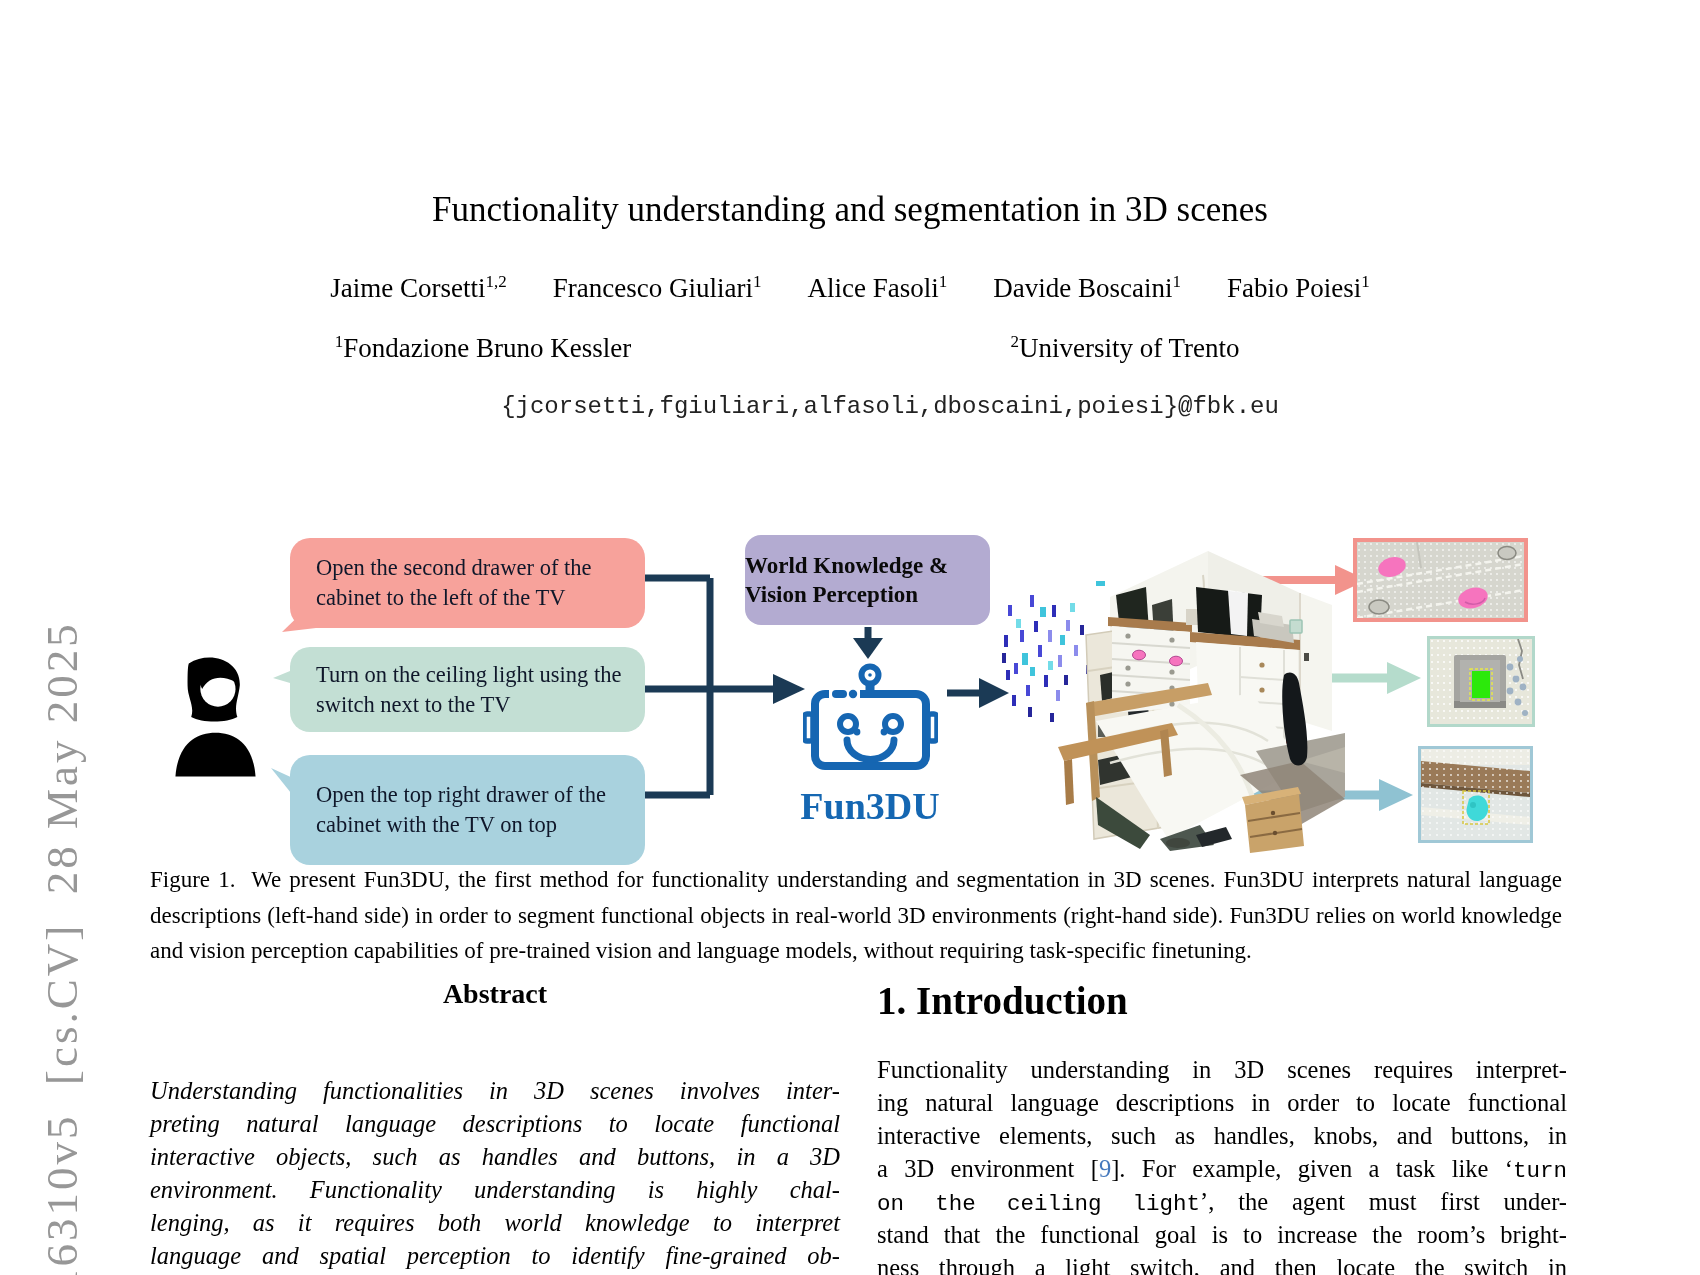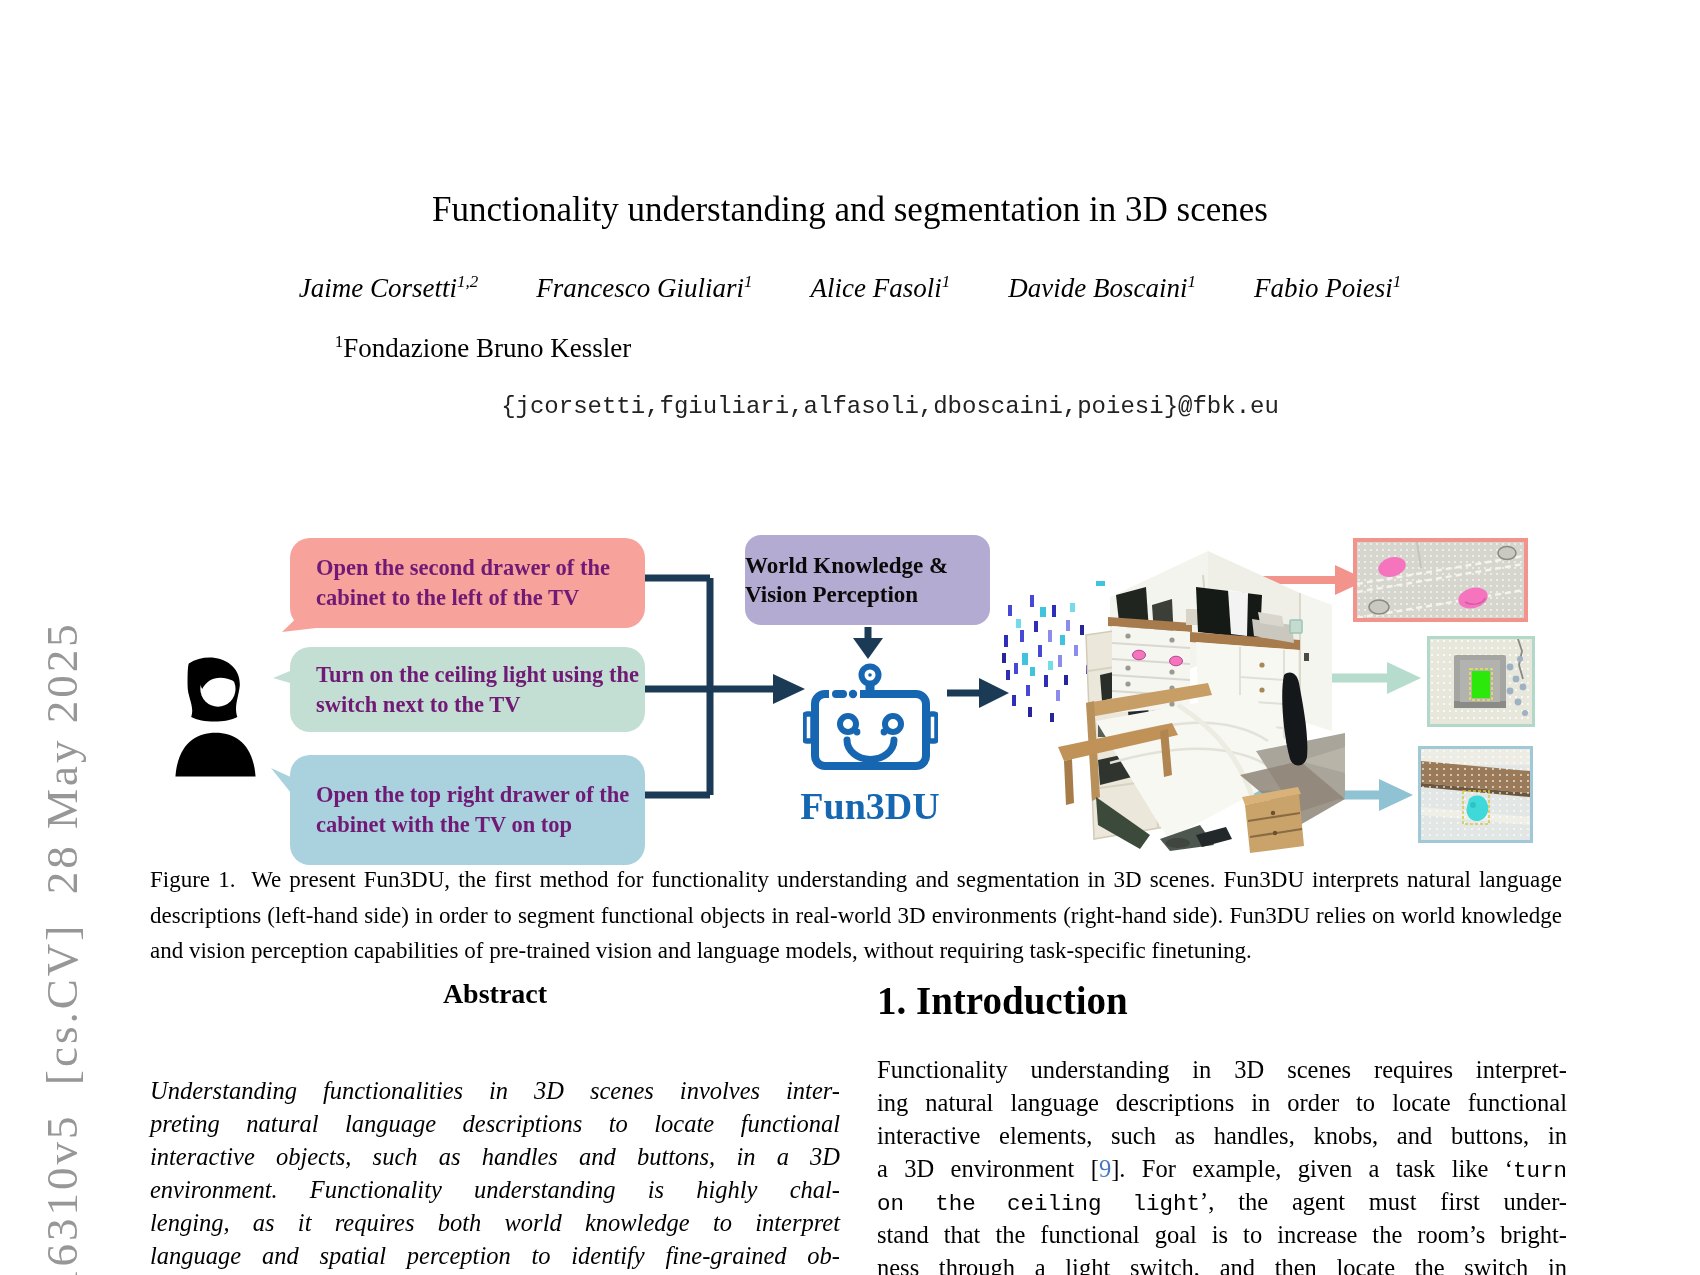--- a/index.html
+++ b/index.html
@@ -7,33 +7,33 @@
         font-family:"Liberation Serif", serif;color:#000;}
 
   
   .arxiv-stamp{position:absolute;left:36px;top:1292px;transform:rotate(-90deg);
     transform-origin:0 0;white-space:pre;font-size:45px;letter-spacing:3px;color:#979797;}
 
   
   .title{position:absolute;top:190px;left:0;width:100%;text-align:center;
     font-size:35px;font-weight:normal;}
   .authors{position:absolute;top:272px;left:0;width:100%;display:flex;
-    justify-content:center;gap:58px;font-size:27px;font-style:italic;}
+    justify-content:center;gap:46px;font-size:27px;}
   .authors sup,.affil sup{font-size:17px;}
   .affil{position:absolute;top:332px;width:700px;text-align:center;font-size:27px;}
   .affil.left{left:133px;} .affil.right{left:775px;}
   .email{position:absolute;top:393px;left:0;width:100%;text-align:center;
     font-family:"Liberation Mono","DejaVu Sans Mono",monospace;font-size:24px;color:#222;padding-left:40px;}
 
   
   .figure{position:absolute;left:145px;top:528px;width:1400px;height:330px;}
   .overlay{position:absolute;left:0;top:0;width:1400px;height:330px;pointer-events:none;}
   .person{position:absolute;left:28px;top:128px;width:85px;height:122px;}
   .bubble{position:absolute;left:145px;width:355px;border-radius:20px;display:flex;
-    align-items:center;font-weight:bold;font-size:22.5px;line-height:1.32;color:#701a75;
+    align-items:center;font-weight:normal;font-size:22.5px;line-height:1.32;color:#0f172a;
     padding-left:26px;box-sizing:border-box;}
   .bubble.pink{top:10px;height:90px;background:#F7A29B;}
   .bubble.mint{top:119px;height:85px;background:#C3DFD4;}
   .bubble.blue{top:227px;height:110px;background:#A9D2DE;}
   .kbox{position:absolute;left:600px;top:7px;width:245px;height:90px;background:#B3ABD1;
     border-radius:16px;display:flex;flex-direction:column;justify-content:center;
     font-size:23px;font-weight:bold;line-height:29px;color:#0A0A0A;}
   .robot{position:absolute;left:658px;top:128px;width:135px;height:115px;}
   .fun3du{position:absolute;left:640px;top:256px;width:170px;text-align:center;
     font-size:38px;font-weight:bold;color:#1567B2;}
@@ -68,20 +68,21 @@
 
   <div class="title">Functionality understanding and segmentation in 3D scenes</div>
   <div class="authors">
       <span>Jaime Corsetti<sup>1,2</sup></span>
       <span>Francesco Giuliari<sup>1</sup></span>
       <span>Alice Fasoli<sup>1</sup></span>
       <span>Davide Boscaini<sup>1</sup></span>
       <span>Fabio Poiesi<sup>1</sup></span>
     </div>
   <div class="affil left"><sup>1</sup><span>Fondazione Bruno Kessler</span></div>
+  <div class="affil right"><sup>2</sup><span>University of Trento</span></div>
   <div class="email">{jcorsetti,fgiuliari,alfasoli,dboscaini,poiesi}@fbk.eu</div>
 
   <div class="figure">
 
     <svg class="person" viewBox="0 0 70 100">
       <path d="M13,6 C30,-5 56,3 55,24 C54,34 50,41 53,50 C44,55 24,55 15,50 C18,41 12,34 12,24 C12,16 12,9 13,6 Z" fill="#000"></path>
       <circle cx="37" cy="27" r="14.5" fill="#fff"></circle>
       <path d="M19,9 C30,2 50,6 51,21 C40,15 29,17 24,27 C21,20 20,13 19,9 Z" fill="#000"></path>
       <path d="M2,99 C4,73 18,63 35,63 C52,63 66,73 68,99 Z" fill="#000"></path>
     </svg>

